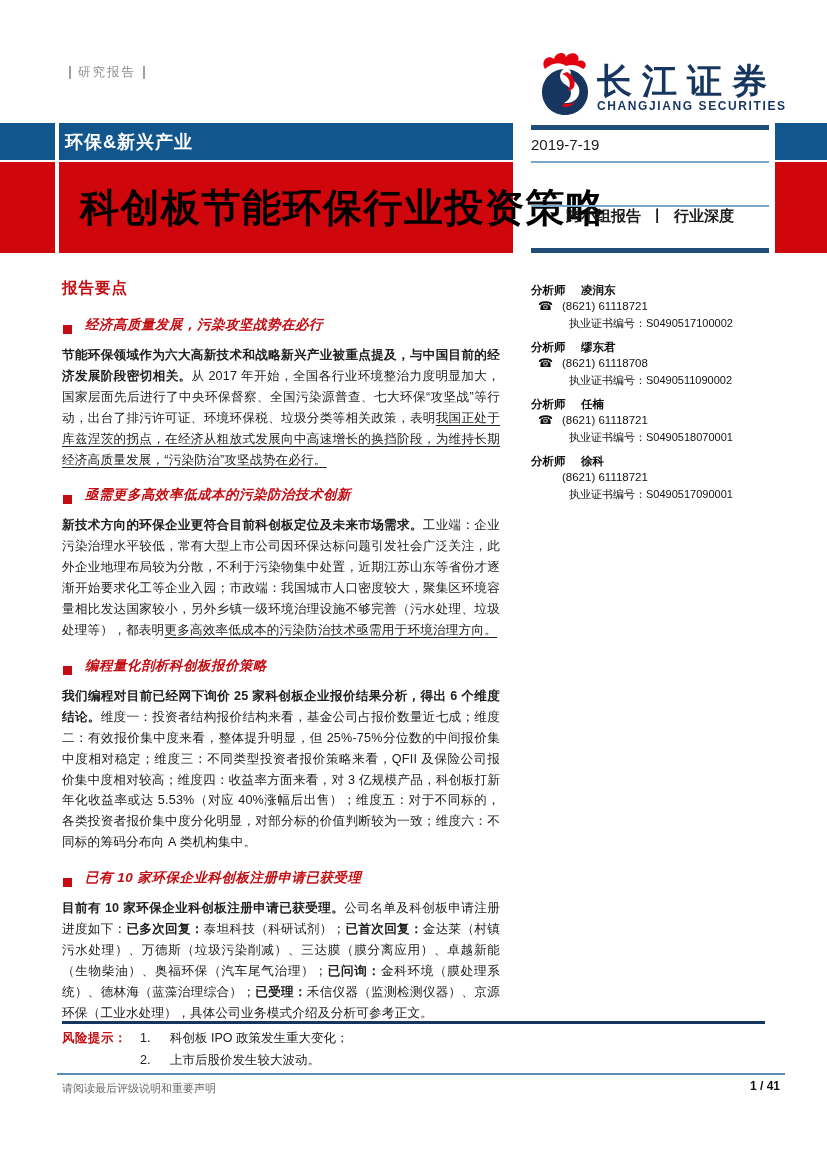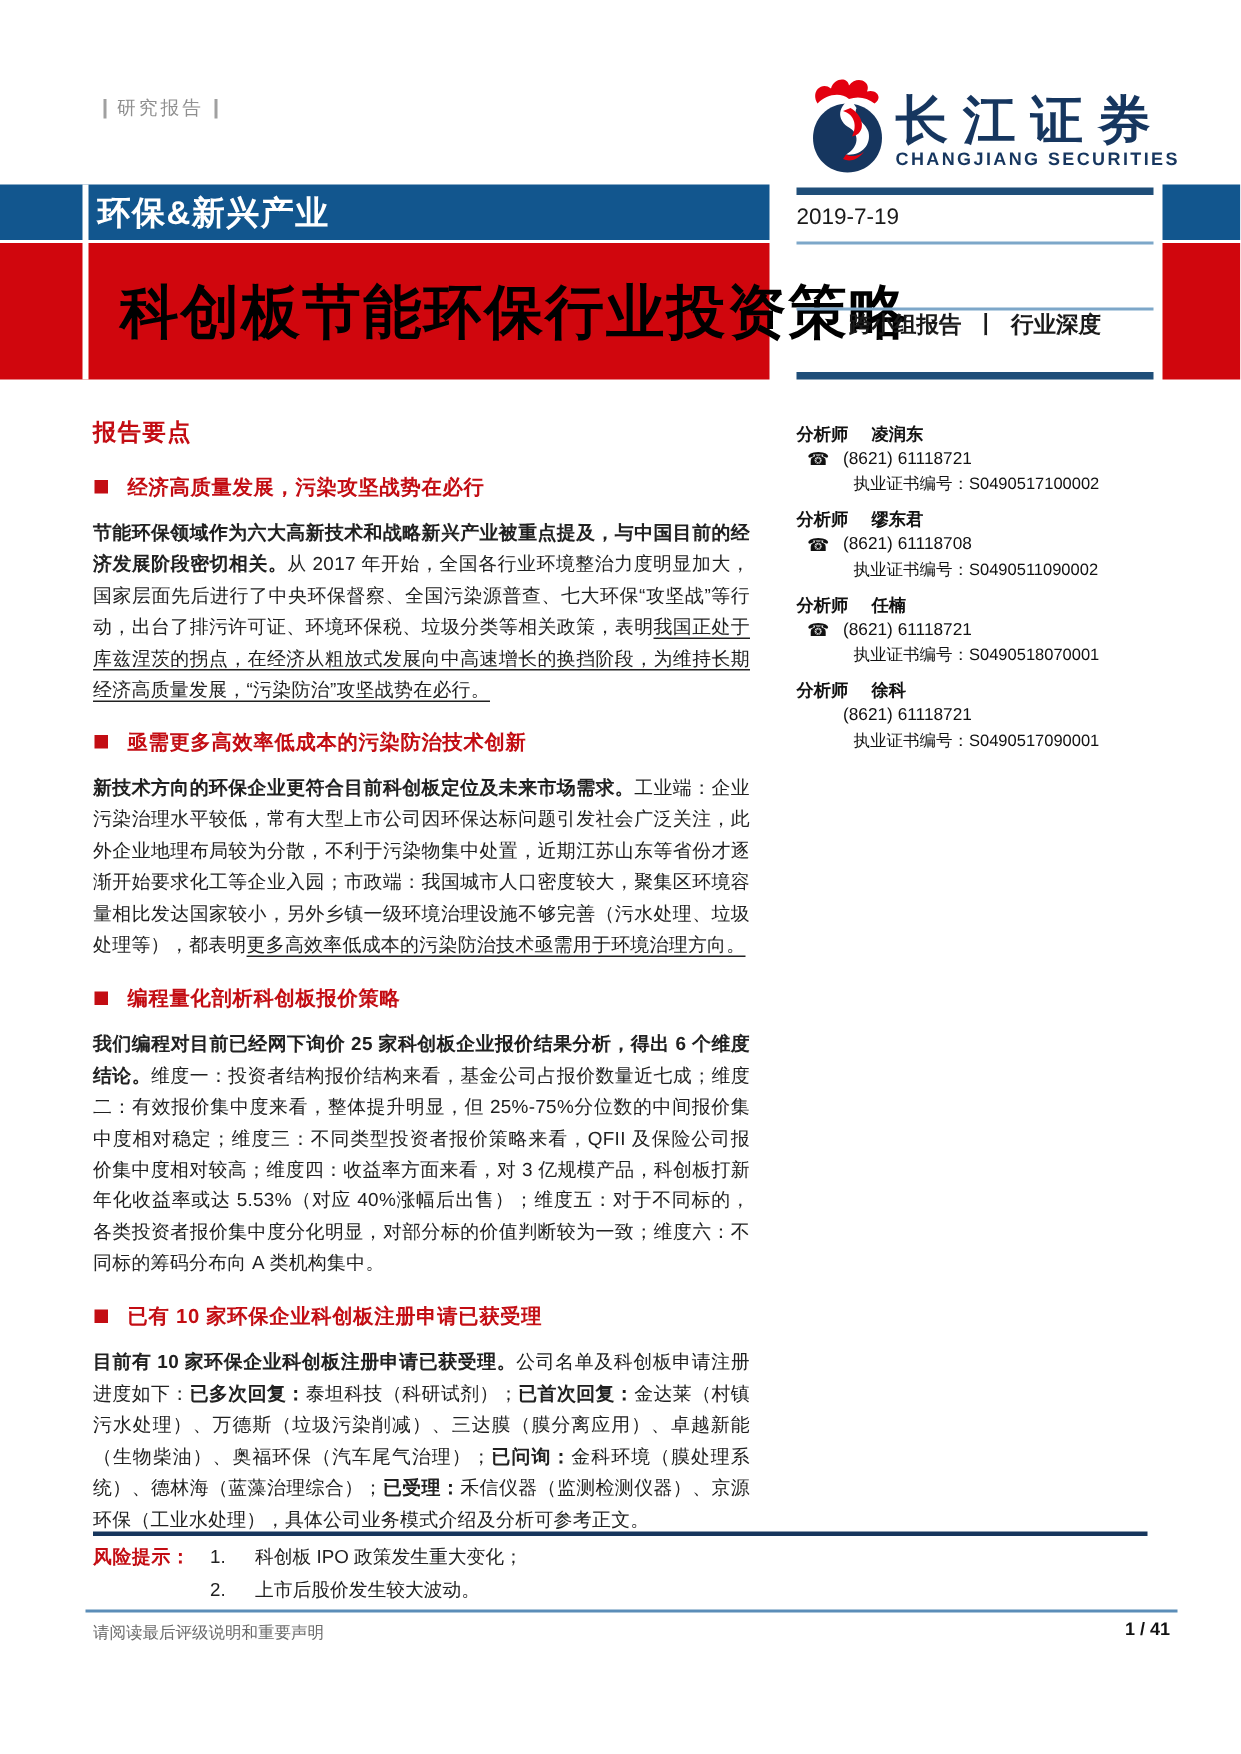--- a/index.html
+++ b/index.html
@@ -14,21 +14,21 @@
   
   .brand{position:absolute;left:538px;top:52px;display:flex;align-items:flex-start;}
   .brand svg{display:block;}
   .brand-text{margin-left:5px;margin-top:14px;}
   .brand-cn{font-size:35px;font-weight:bold;color:#16365f;letter-spacing:10px;line-height:30px;white-space:nowrap;}
   .brand-en{font-size:12px;font-weight:bold;color:#16365f;letter-spacing:1.6px;margin-top:3px;white-space:nowrap;}
 
   
   .banners{position:absolute;left:0;top:123px;width:513px;}
   .banner-blue{height:37px;background:#12568e;display:flex;align-items:center;}
-  .banner-blue span{color:#fff;font-weight:bold;font-size:22px;letter-spacing:1px;padding-left:65px;}
+  .banner-blue span{color:#fff;font-weight:bold;font-size:18px;letter-spacing:1px;padding-left:65px;}
   .banner-gaph{height:2px;background:#fff;}
   .banner-red{height:91px;background:#d0060d;display:flex;align-items:center;}
   .banner-red .title{color:#000000;font-weight:bold;font-size:39px;letter-spacing:1.5px;padding-left:80px;white-space:nowrap;}
   .banner-stripe{position:absolute;left:55px;top:0;width:4px;height:130px;background:#fff;}
 
   
   .side-strip{position:absolute;left:775px;top:123px;width:52px;}
   .strip-blue{height:37px;background:#12568e;}
   .strip-gap{height:2px;background:#fff;}
   .strip-red{height:91px;background:#d0060d;}
@@ -52,21 +52,21 @@
   .a-role{font-weight:bold;width:50px;}
   .a-name{font-weight:bold;}
   .a-row2{display:flex;line-height:15px;margin-top:2px;}
   .a-ico{width:22px;text-align:right;font-size:12px;}
   .a-phone{margin-left:9px;}
   .a-row3{margin-left:38px;line-height:15px;margin-top:2px;font-size:11px;}
 
   
   .main{position:absolute;left:62px;top:278px;width:438px;}
   .points-title{font-size:15.5px;font-weight:bold;color:#c30d13;margin:0 0 17px 0;letter-spacing:1px;}
-  .sec-head{display:flex;align-items:flex-start;margin:0 0 11px 0;}
+  .sec-head{display:flex;align-items:flex-end;margin:0 0 11px 0;font-style:italic;}
   .sec-bullet{width:9px;height:9px;background:#c30d13;margin:4px 13px 0 1px;flex:none;}
   .sec-title{font-size:13.5px;font-weight:bold;color:#c30d13;letter-spacing:0.5px;}
   .main p{margin:0 0 16px 0;font-size:12.6px;line-height:20.9px;text-align:justify;color:#212121;letter-spacing:0.2px;}
   .b{font-weight:bold;}
   .u{text-decoration:underline;text-underline-offset:3px;}
 
   
   .divider{position:absolute;left:62px;top:1021px;width:703px;height:2.5px;background:#17365d;}
   .risk{position:absolute;left:62px;top:1030px;width:520px;display:flex;font-size:12.5px;}
   .risk-label{color:#c30d13;font-weight:bold;width:78px;flex:none;letter-spacing:0.5px;}

